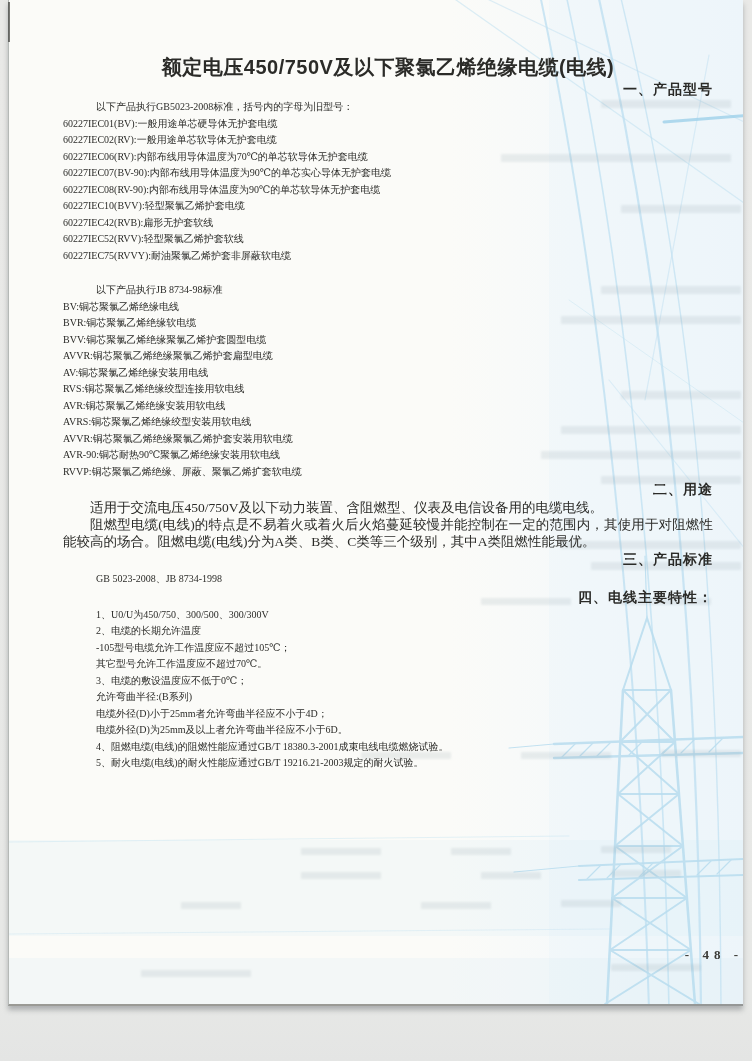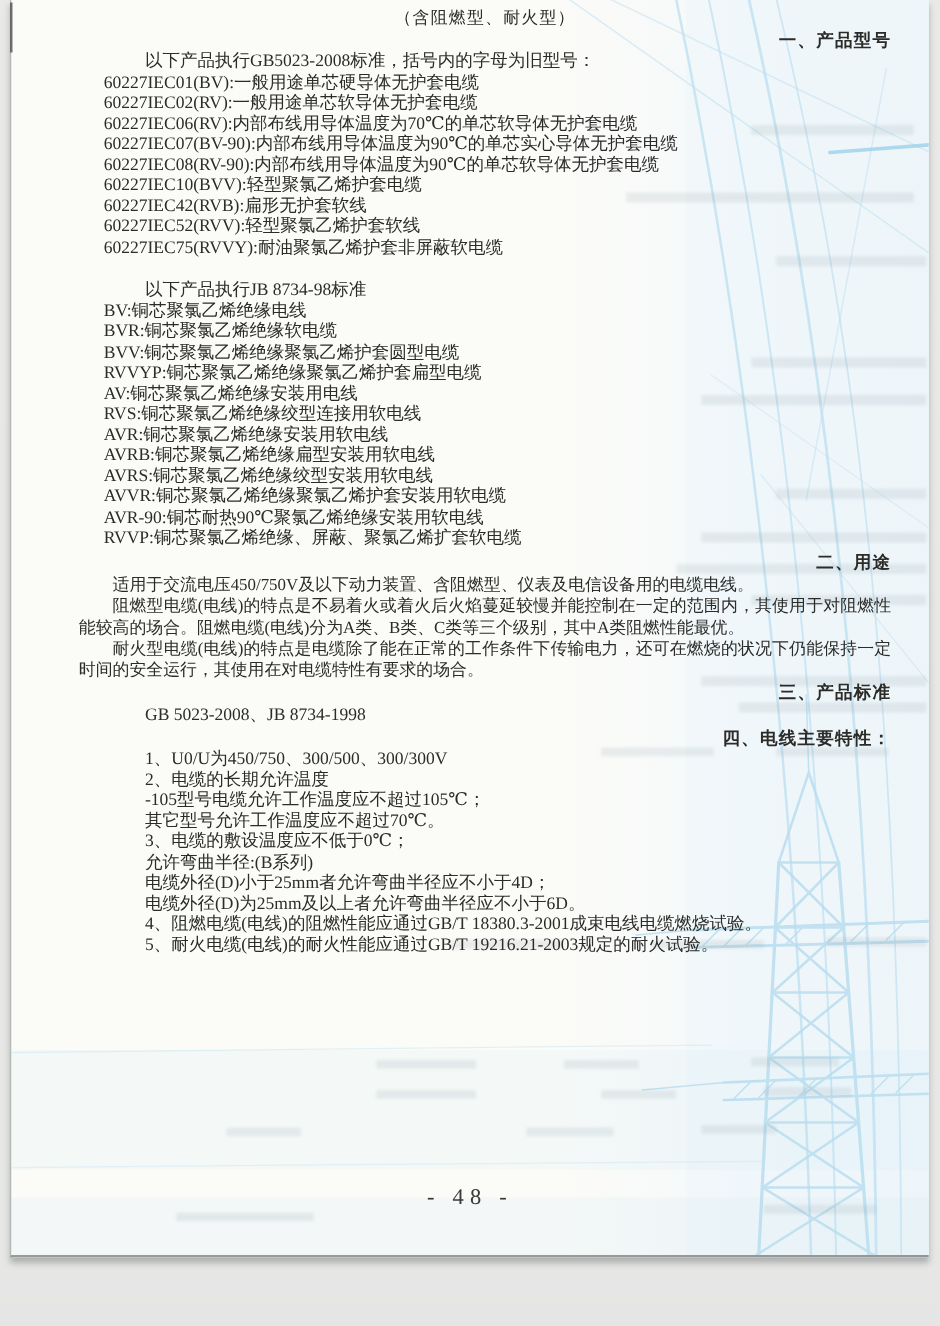--- a/index.html
+++ b/index.html
@@ -35,29 +35,29 @@
   }
   h2.sec{
     font-family:Liberation Sans, sans-serif;
     font-size:14px;font-weight:bold;letter-spacing:1px;
     margin:0;line-height:19px;text-align:right;
   }
   .sec-models{margin-top:19px;}
   .sec-usage{margin-top:9px;}
   .sec-standards{margin-top:9px;}
   .sec-chars{margin-top:8px;}
-  .line{font-size:14px;line-height:16.5px;white-space:nowrap;margin-left:20px;}
+  .line{font-size:10px;line-height:16.5px;white-space:nowrap;}
   .indent{padding-left:33px;}
   .intro2{margin-top:18px;}
   .para{font-size:13.5px;line-height:17px;margin:0;text-indent:27px;text-align:justify;}
   .item-indent{padding-left:33px;}
   .std-line{margin-top:2px;}
   .footer{
-    position:absolute;left:0;right:0;top:947px;text-align:center;
-    font-size:18px;letter-spacing:5px;color:#3a3a36;
+    position:absolute;left:0;right:0;top:947px;text-align:right;
+    font-size:13px;letter-spacing:5px;color:#3a3a36;font-weight:bold;
   }
 </style>
 </head>
 <body>
 
 <div class="page">
 
   <svg class="watermark" viewBox="0 0 734 1004">
     <defs>
       <filter id="blur1">
@@ -131,21 +131,21 @@
       <rect x="172" y="902" width="60" height="7"></rect>
       <rect x="412" y="902" width="70" height="7"></rect>
       <rect x="552" y="900" width="60" height="7"></rect>
       <rect x="132" y="970" width="110" height="7"></rect>
       <rect x="602" y="964" width="90" height="7"></rect>
     </g>
   </svg>
 
   <div class="content">
 
-    <div class="subtitle">（含阻燃型、耐火型）</div>
+    <div class="title">额定电压450/750V及以下聚氯乙烯绝缘电缆(电线)</div>
 
     <h2 class="sec sec-models">一、产品型号</h2>
     <div class="line indent">以下产品执行GB5023-2008标准，括号内的字母为旧型号：</div>
 
     <div>
 
         <div class="line">60227IEC01(BV):一般用途单芯硬导体无护套电缆</div>
 
         <div class="line">60227IEC02(RV):一般用途单芯软导体无护套电缆</div>
 
@@ -170,47 +170,45 @@
     <div class="line indent intro2">以下产品执行JB 8734-98标准</div>
 
     <div>
 
         <div class="line">BV:铜芯聚氯乙烯绝缘电线</div>
 
         <div class="line">BVR:铜芯聚氯乙烯绝缘软电缆</div>
 
         <div class="line">BVV:铜芯聚氯乙烯绝缘聚氯乙烯护套圆型电缆</div>
 
-        <div class="line">RVVYP:铜芯聚氯乙烯绝缘聚氯乙烯护套扁型电缆</div>
+        <div class="line">AVVR:铜芯聚氯乙烯绝缘聚氯乙烯护套扁型电缆</div>
 
         <div class="line">AV:铜芯聚氯乙烯绝缘安装用电线</div>
 
         <div class="line">RVS:铜芯聚氯乙烯绝缘绞型连接用软电线</div>
 
         <div class="line">AVR:铜芯聚氯乙烯绝缘安装用软电线</div>
 
-        <div class="line">AVRB:铜芯聚氯乙烯绝缘扁型安装用软电线</div>
 
         <div class="line">AVRS:铜芯聚氯乙烯绝缘绞型安装用软电线</div>
 
         <div class="line">AVVR:铜芯聚氯乙烯绝缘聚氯乙烯护套安装用软电缆</div>
 
         <div class="line">AVR-90:铜芯耐热90℃聚氯乙烯绝缘安装用软电线</div>
 
         <div class="line">RVVP:铜芯聚氯乙烯绝缘、屏蔽、聚氯乙烯扩套软电缆</div>
       </div>
 
     <h2 class="sec sec-usage">二、用途</h2>
     <div>
 
         <p class="para">适用于交流电压450/750V及以下动力装置、含阻燃型、仪表及电信设备用的电缆电线。</p>
 
         <p class="para">阻燃型电缆(电线)的特点是不易着火或着火后火焰蔓延较慢并能控制在一定的范围内，其使用于对阻燃性能较高的场合。阻燃电缆(电线)分为A类、B类、C类等三个级别，其中A类阻燃性能最优。</p>
 
-        <p class="para">耐火型电缆(电线)的特点是电缆除了能在正常的工作条件下传输电力，还可在燃烧的状况下仍能保持一定时间的安全运行，其使用在对电缆特性有要求的场合。</p>
       </div>
 
     <h2 class="sec sec-standards">三、产品标准</h2>
     <div class="line indent std-line">GB 5023-2008、JB 8734-1998</div>
 
     <h2 class="sec sec-chars">四、电线主要特性：</h2>
     <div>
 
         <div class="line item-indent">1、U0/U为450/750、300/500、300/300V</div>
 

